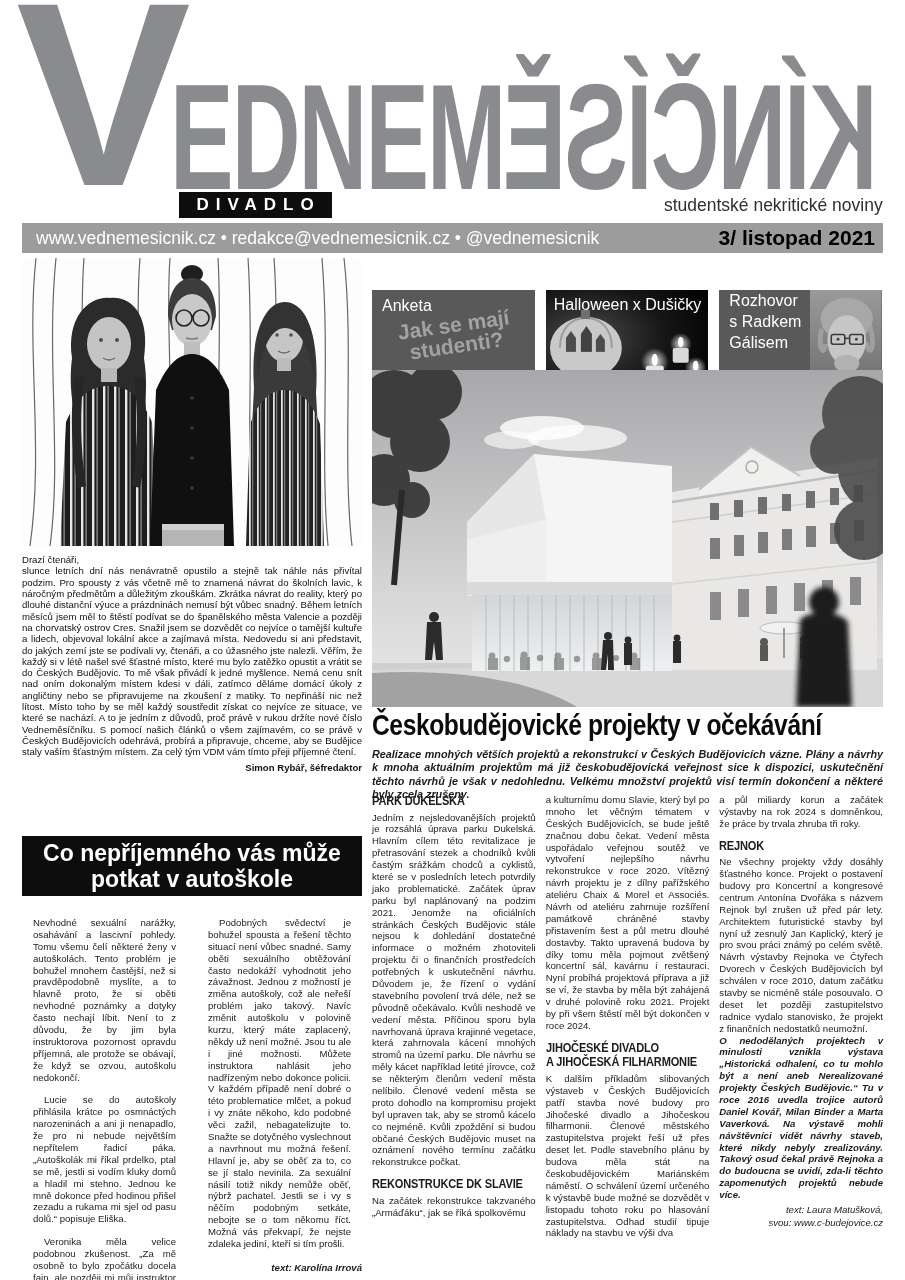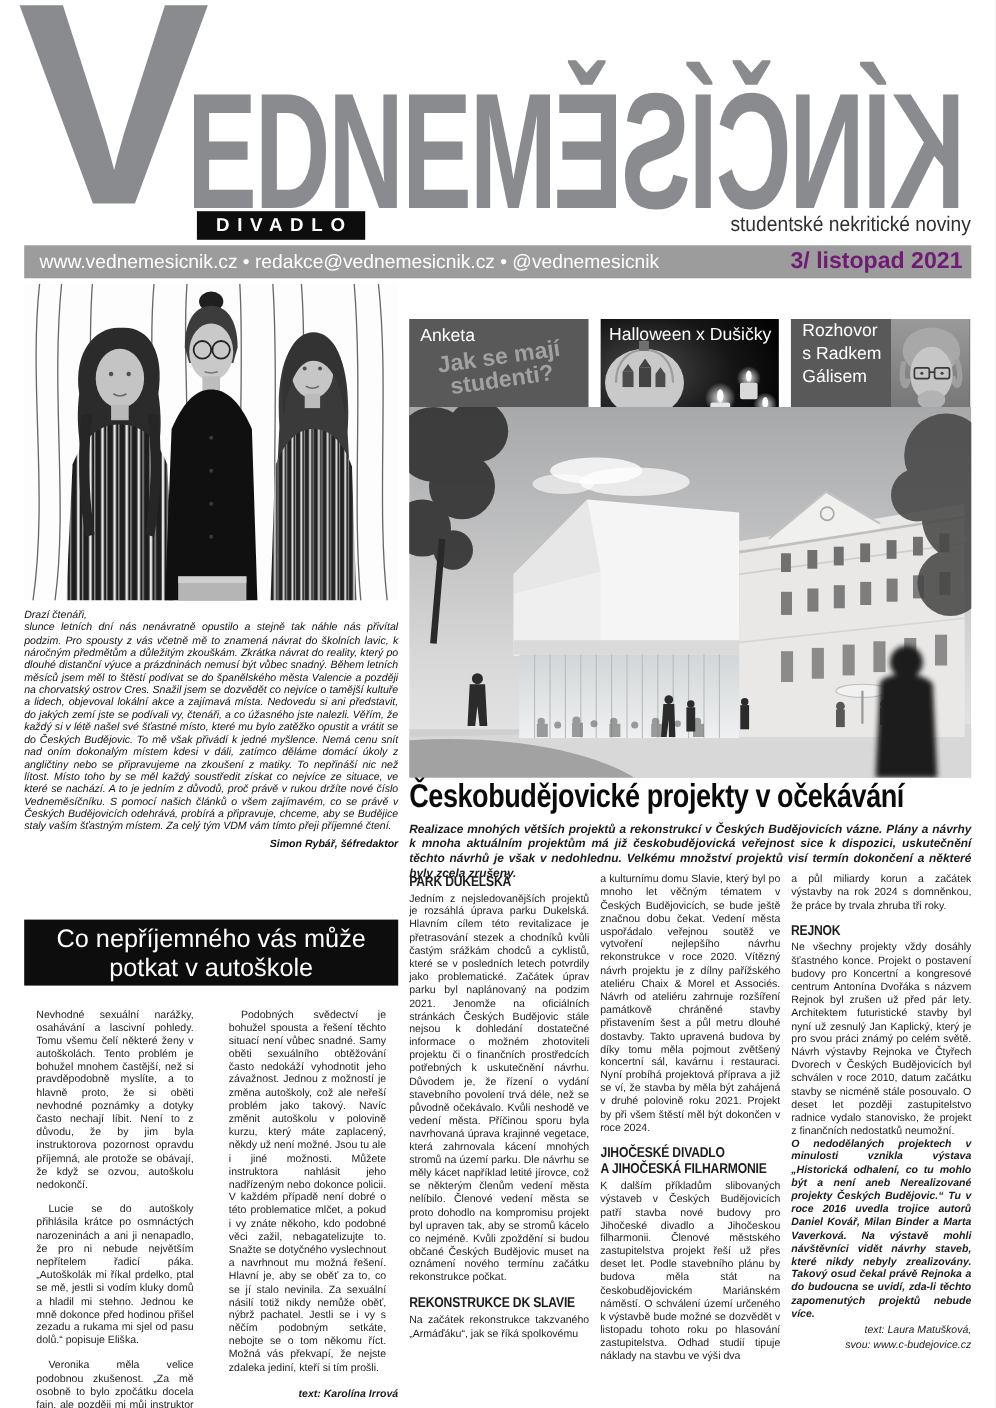--- a/index.html
+++ b/index.html
@@ -29,49 +29,49 @@
     position:absolute;right:0;top:168px;font-size:19px;color:#2f2f2f;
     transform:scaleX(0.92);transform-origin:right center;white-space:nowrap;
   }
   
   .graybar{
     position:absolute;left:22px;right:22px;top:223px;height:30px;background:var(--bar_gray,#9c9c9c);
     display:flex;align-items:center;justify-content:space-between;box-sizing:border-box;
     padding:0 8px 0 14px;
   }
   .graybar .urls{color:#fff;font-size:17.5px;white-space:nowrap;}
-  .graybar .issue{color:#701a75;font-size:21px;font-weight:700;white-space:nowrap;}
+  .graybar .issue{color:#000000;font-size:21px;font-weight:700;white-space:nowrap;}
   
   .teasers{position:absolute;left:372px;right:23px;top:262px;height:134px;display:flex;gap:11px;margin-top:28px;}
   .teaser{position:relative;flex:1;background:var(--teaser_gray,#595959);overflow:hidden;}
   .teaser .kicker{position:absolute;left:10px;top:7px;color:#fff;font-size:16px;}
   .teaser .rotated{
     position:absolute;left:12px;top:24px;width:142px;text-align:center;
     color:var(--teaser_title_gray,#a2a2a2);font-weight:700;font-size:21px;line-height:1.02;
     transform:rotate(-8deg);
   }
   .teaser .pageref{position:absolute;left:10px;bottom:7px;color:#fff;font-weight:700;font-style:italic;font-size:12px;}
   .teaser .photo-bg{position:absolute;inset:0;}
   .teaser .overlay-title{position:absolute;left:8px;top:6px;right:4px;color:#fff;font-size:16px;white-space:nowrap;}
   .teaser.rozhovor{display:flex;}
   .teaser.rozhovor .txt{position:relative;width:56%;}
   .teaser.rozhovor .titlelines{position:absolute;left:10px;top:0;color:#fff;font-size:16px;line-height:1.32;}
   .teaser.rozhovor .portrait{position:absolute;right:0;top:0;bottom:0;width:44%;}
   
   .staffphoto{position:absolute;left:22px;top:258px;width:340px;height:288px;}
   .editorial{
-    position:absolute;left:22px;top:554px;width:340px;font-style:italic;font-size:9.6px;
+    position:absolute;left:22px;top:554px;width:340px;font-size:9.6px;
     line-height:1.18;text-align:justify;color:#111;
   }
   .editorial .salutation{display:block;}
   .editorial .signature{display:block;text-align:right;font-weight:700;margin-top:4px;}
   .blacktitle{
     position:absolute;left:22px;top:836px;width:340px;height:60px;background:var(--accent_black,#0d0d0d);
     color:#fff;display:flex;flex-direction:column;align-items:center;justify-content:center;
-    font-weight:400;font-size:23px;line-height:1.15;
+    font-weight:700;font-size:23px;line-height:1.15;
   }
   .autocols{
     position:absolute;left:22px;top:906px;width:340px;display:flex;gap:10px;
     font-size:9.6px;line-height:1.24;text-align:justify;
   }
   .autocols .col{flex:1;min-width:0;}
   .autocols p{margin:11px;}
   .autocols p.ind{text-indent:11px;}
   .credit{display:block;text-align:right;font-style:italic;font-weight:700;margin-top:12px;}
   

